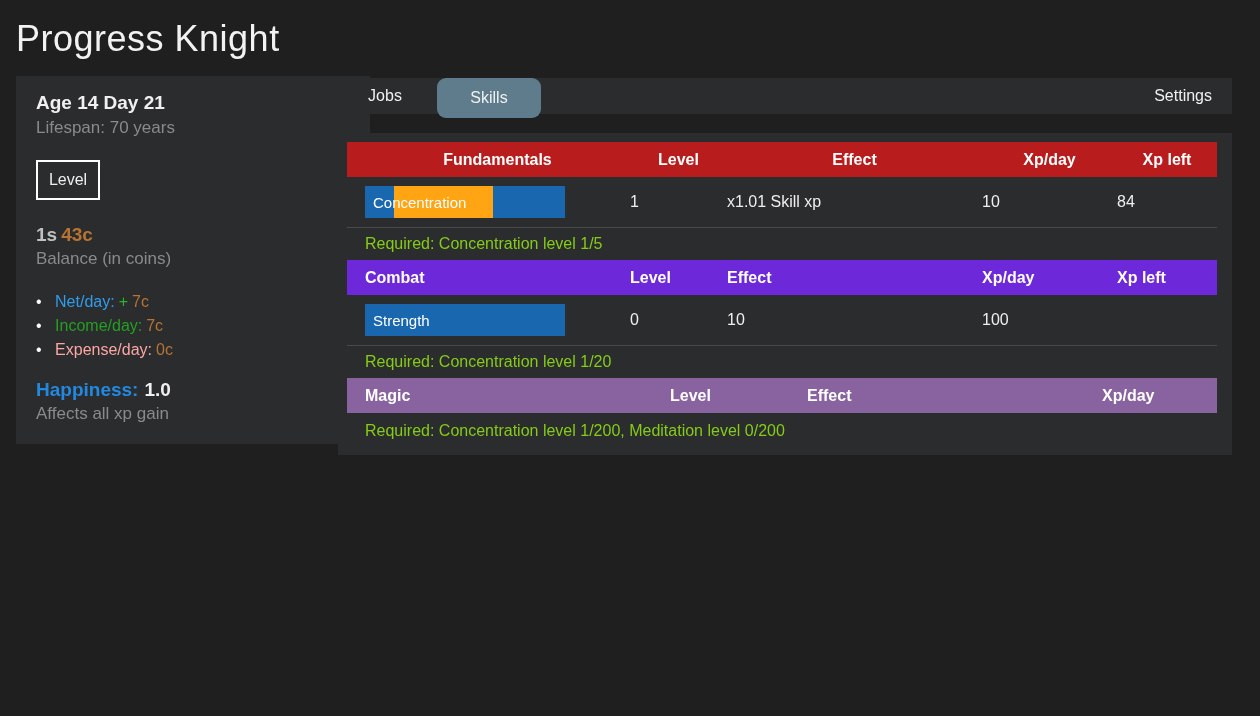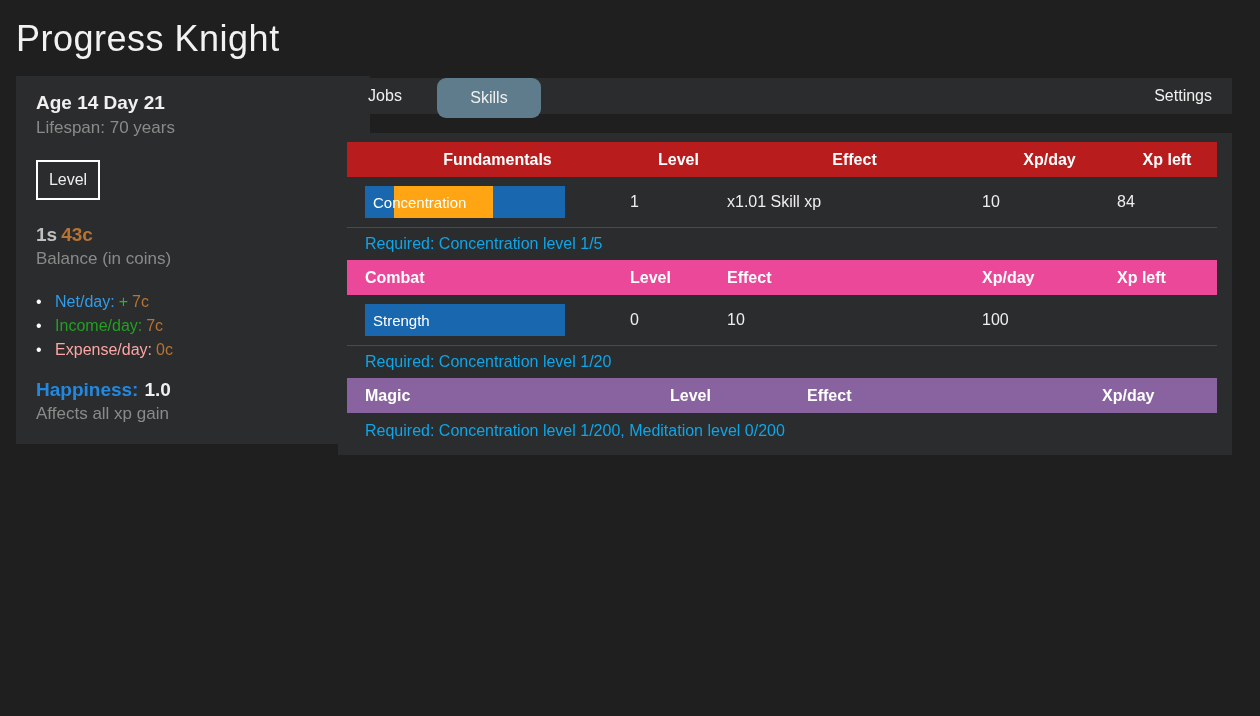--- a/index.html
+++ b/index.html
@@ -68,21 +68,21 @@
   .bar {
     margin-left:18px; width:200px; height:32px; position:relative;
     background:#1968af; overflow:hidden;
   }
   .bar .fill { height:100%; width:0; background:#ffa413; }
   .bar .bar-label {
     position:absolute; left:8px; top:50%; transform:translateY(-50%);
     font-size:15px; color:#ffffff; white-space:nowrap;
   }
   .divider { height:1px; background:#4a4a4a; }
-  .required { height:32px; line-height:32px; padding-left:18px; font-size:16px; color:#0ea5e9; }
+  .required { height:32px; line-height:32px; padding-left:18px; font-size:16px; color:#84cc16; }
   .required.tall { height:36px; line-height:36px; }
 </style>
 </head>
 <body>
 
 <h1 class="title">Progress Knight</h1>
 
 <aside class="sidebar">
   <div class="age">Age 14 Day 21</div>
   <div class="muted lifespan">Lifespan: 70 years</div>
@@ -131,21 +131,21 @@
       </div>
     </div>
     <div>1</div>
     <div>x1.01 Skill xp</div>
     <div>10</div>
     <div>84</div>
   </div>
   <div class="divider"></div>
   <div class="required">Required: Concentration level 1/5</div>
 
-  <div class="cat-header" style="background-color: #ec4899;">
+  <div class="cat-header" style="background-color: #6d28d9;">
     <div class="cell-name">Combat</div>
     <div>Level</div>
     <div>Effect</div>
     <div>Xp/day</div>
     <div>Xp left</div>
   </div>
   <div class="skill-row">
     <div>
       <div class="bar" style="background-color: rgb(25, 104, 175);">
         <div class="fill" style="background-color: rgb(255, 164, 19); width: 0%;"></div>

